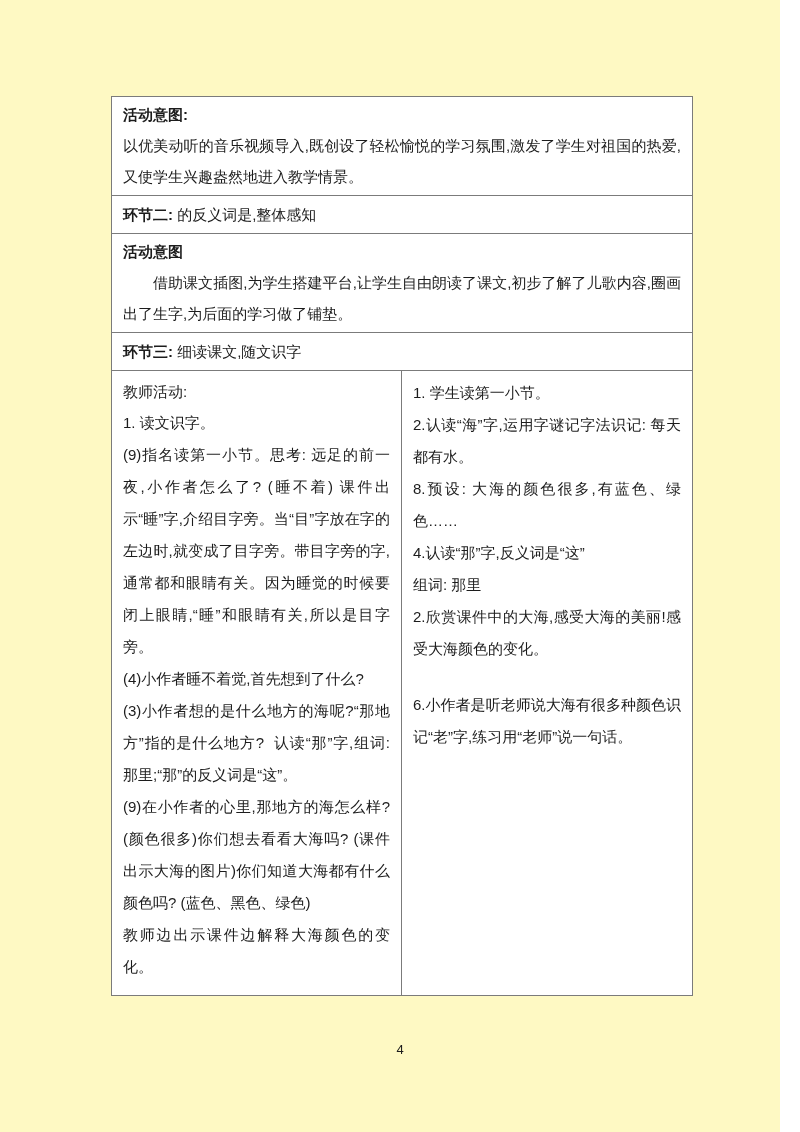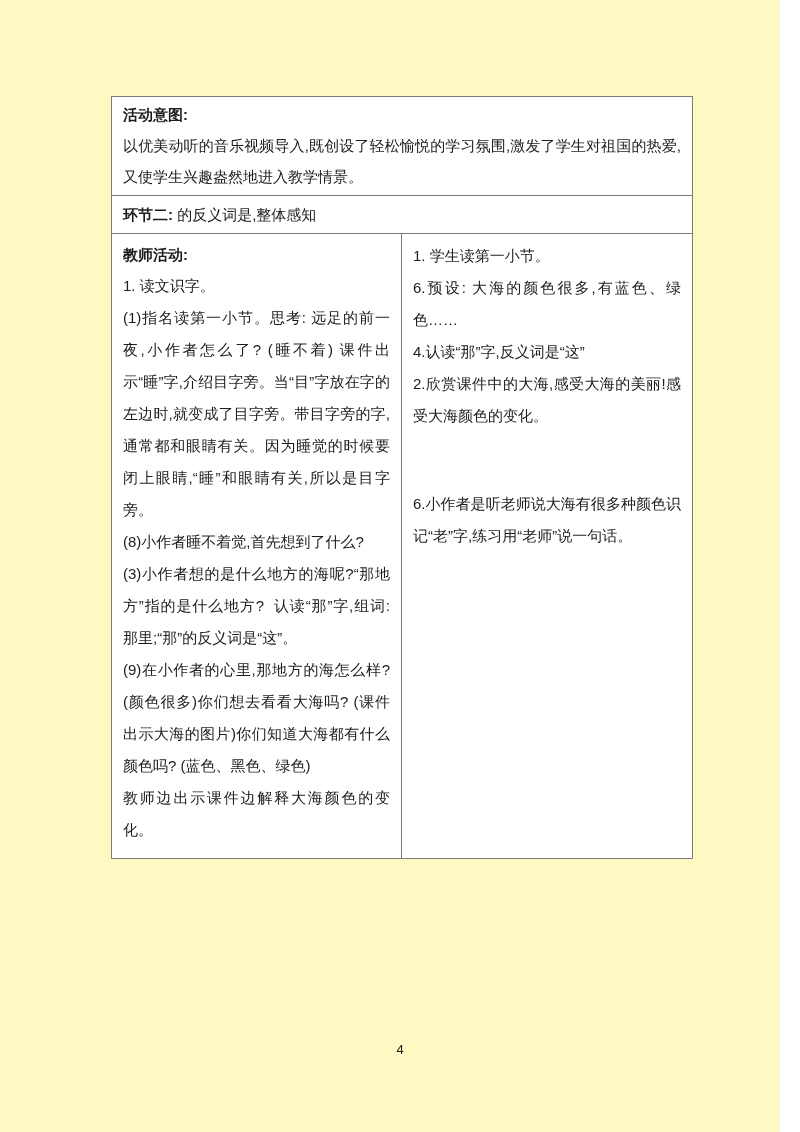--- a/index.html
+++ b/index.html
@@ -54,25 +54,25 @@
   }
   .col {
     width: 50%;
     box-sizing: border-box;
     padding: 6px 11px 12px 11px;
     font-size: 15px;
     line-height: 32px;
   }
   .col-left { border-right: 1px solid #7b7b7b; }
   .col-header {
-    font-weight: 700;
+    font-weight: 400;
     line-height: 30px;
   }
   .gap1 { }
-  .gap2 { margin-top: 56px; }
+  .gap2 { margin-top: 24px; }
   .page-num {
     position: absolute;
     left: 0;
     top: 1042px;
     width: 800px;
     text-align: center;
     font-size: 13px;
     color: #1c1c1c;
   }
 </style>
@@ -86,38 +86,48 @@
     <div class="row">
       <div class="row-title">活动意图:</div>
       <p>以优美动听的音乐视频导入,既创设了轻松愉悦的学习氛围,激发了学生对祖国的热爱,又使学生兴趣盎然地进入教学情景。</p>
     </div>
 
     <div class="row row-heading">
       <span class="bold">环节二:</span>
       <span>的反义词是,整体感知</span>
     </div>
 
+    <div class="row">
+      <div class="row-title">活动意图</div>
+      <p class="indent">借助课文插图,为学生搭建平台,让学生自由朗读了课文,初步了解了儿歌内容,圈画出了生字,为后面的学习做了铺垫。</p>
+    </div>
 
+    <div class="row row-heading">
+      <span class="bold">环节三:</span>
+      <span>细读课文,随文识字</span>
+    </div>
 
     <div class="row cols">
 
       <div class="col col-left">
         <p class="col-header">教师活动:</p>
         <p>1. 读文识字。</p>
-        <p>(1)指名读第一小节。思考: 远足的前一夜,小作者怎么了? (睡不着) 课件出示“睡”字,介绍目字旁。当“目”字放在字的左边时,就变成了目字旁。带目字旁的字,通常都和眼睛有关。因为睡觉的时候要闭上眼睛,“睡”和眼睛有关,所以是目字旁。</p>
-        <p>(8)小作者睡不着觉,首先想到了什么?</p>
+        <p>(9)指名读第一小节。思考: 远足的前一夜,小作者怎么了? (睡不着) 课件出示“睡”字,介绍目字旁。当“目”字放在字的左边时,就变成了目字旁。带目字旁的字,通常都和眼睛有关。因为睡觉的时候要闭上眼睛,“睡”和眼睛有关,所以是目字旁。</p>
+        <p>(4)小作者睡不着觉,首先想到了什么?</p>
         <p>(3)小作者想的是什么地方的海呢?“那地方”指的是什么地方?  认读“那”字,组词: 那里;“那”的反义词是“这”。</p>
         <p>(9)在小作者的心里,那地方的海怎么样? (颜色很多)你们想去看看大海吗? (课件出示大海的图片)你们知道大海都有什么颜色吗? (蓝色、黑色、绿色)</p>
         <p>教师边出示课件边解释大海颜色的变化。</p>
       </div>
 
       <div class="col">
         <p>1. 学生读第一小节。</p>
-        <p>6.预设: 大海的颜色很多,有蓝色、绿色……</p>
+        <p>2.认读“海”字,运用字谜记字法识记: 每天都有水。</p>
+        <p>8.预设: 大海的颜色很多,有蓝色、绿色……</p>
         <p class="gap1">4.认读“那”字,反义词是“这”</p>
+        <p>组词: 那里</p>
         <p class="gap1">2.欣赏课件中的大海,感受大海的美丽!感受大海颜色的变化。</p>
         <p class="gap2">6.小作者是听老师说大海有很多种颜色识记“老”字,练习用“老师”说一句话。</p>
       </div>
 
     </div>
 
   </div>
 
   <div class="page-num">4</div>
 

